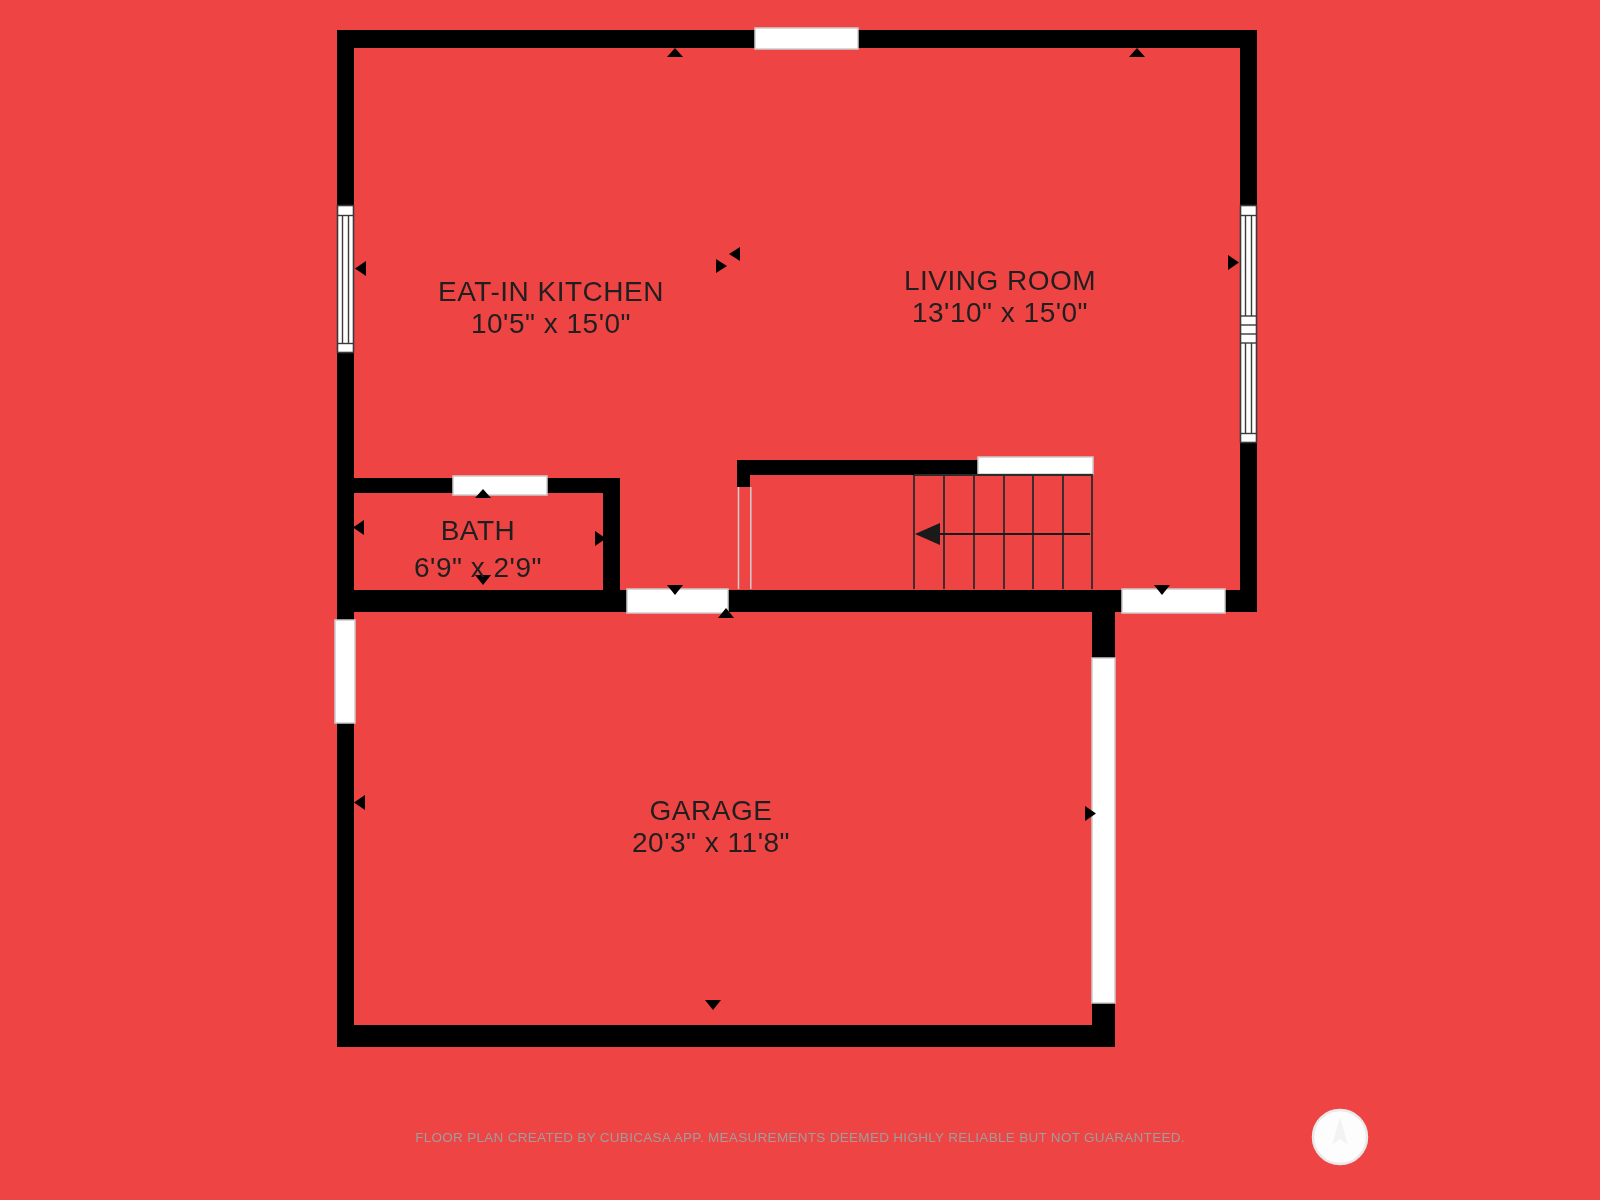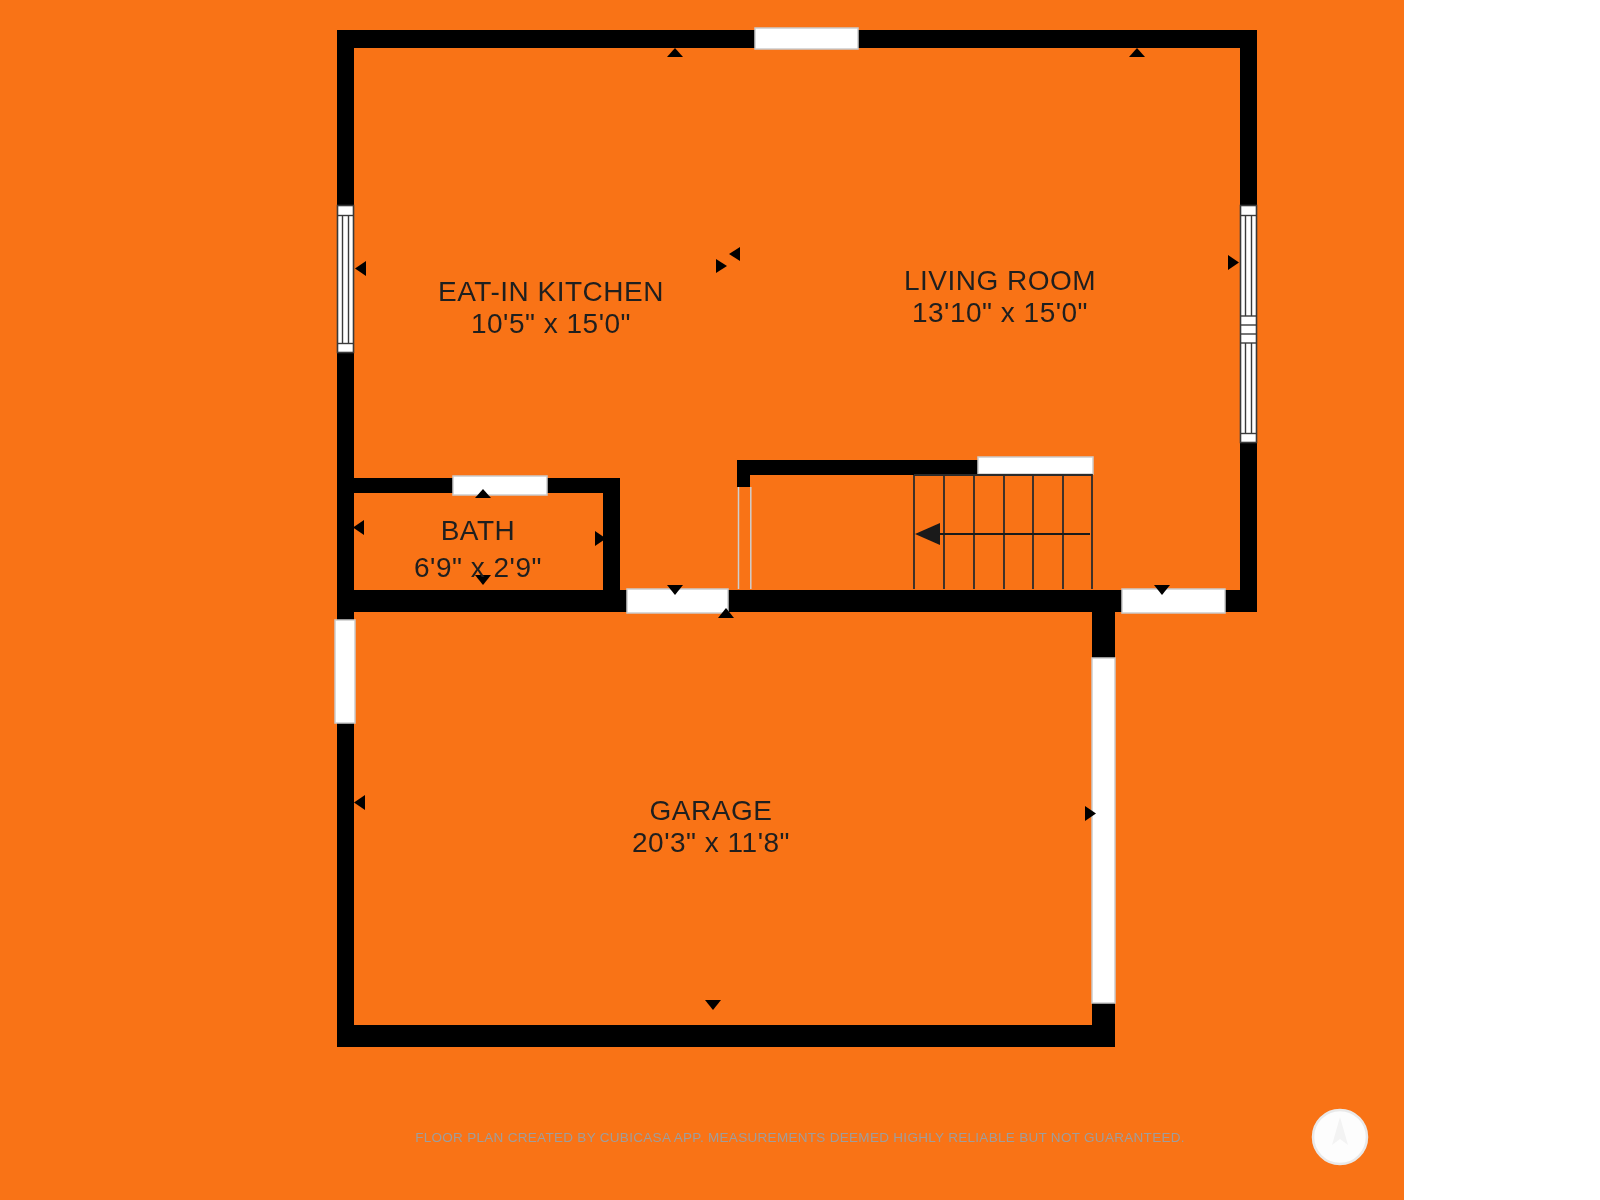--- a/index.html
+++ b/index.html
@@ -6,23 +6,23 @@
     margin: 0;
     padding: 0;
     background: #ffffff;
     width: 1600px;
     height: 1200px;
     overflow: hidden;
     font-family: "Liberation Sans", sans-serif;
   }
   .stage {
     position: relative;
-    width: 1404px;
+    width: 1600px;
     height: 1200px;
-    background: #f97316;
+    background: #ef4444;
   }
   svg { position: absolute; left: 0; top: 0; }
 
   .wall { stroke: none; }
   .opening { fill: #ffffff; stroke: #cccccc; stroke-width: 1.5; }
   .win-frame { fill: #ffffff; stroke: #3a3a3a; stroke-width: 1.6; }
   .win-line { stroke: #3a3a3a; stroke-width: 1.4; }
   .stair-line { stroke: #2b2b2b; stroke-width: 1.8; }
   .rail-line { stroke: #cfcfcf; stroke-width: 1.5; }
   .dir-line { stroke: #1a1a1a; stroke-width: 2; }

